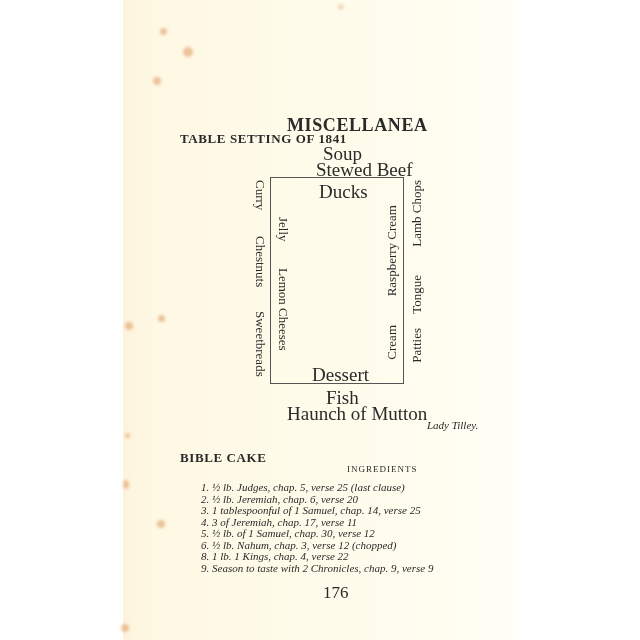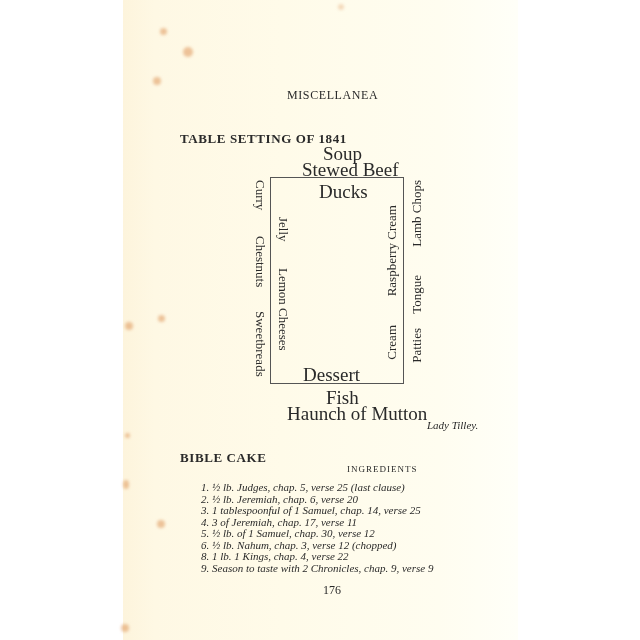--- a/index.html
+++ b/index.html
@@ -8,35 +8,35 @@
       background: #ffffff;
       font-family: "Liberation Serif", "DejaVu Serif", serif;
       color: #2a2a2a;
     }
     .page {
       position: absolute; left: 123px; top: 0; width: 395px; height: 640px;
       background: linear-gradient(90deg, #fdf4dc 0%, #fef8e4 8%, #fffbe9 40%, #fffdf0 80%, #fffff8 100%);
     }
     .stain { position: absolute; border-radius: 50%; background: rgba(222,150,90,0.55); filter: blur(1.5px); }
     .abs { position: absolute; white-space: nowrap; }
-    .title { left: 287px; top: 88px; font-size: 12px; font-weight: normal; letter-spacing: 0.6px; }
+    .title { left: 287px; top: 115px; font-size: 18px; font-weight: bold; letter-spacing: 0.6px; }
     .sub { font-size: 13px; font-weight: bold; letter-spacing: 0.6px; }
     .dish { font-size: 19px; }
     .table-rect {
       position: absolute; left: 270px; top: 177px; width: 134px; height: 207px;
       border: 1.5px solid #555; box-sizing: border-box;
     }
     .vcw { writing-mode: vertical-rl; font-size: 13px; }
     .vccw { writing-mode: vertical-rl; transform: rotate(180deg); font-size: 13px; }
     .small-caps { font-size: 9px; letter-spacing: 1px; margin-left: 38px; }
     .ingredients { position: absolute; left: 201px; top: 482px; font-size: 11px; line-height: 11.5px; }
     .ingredients li { list-style: none; white-space: nowrap; }
     .ingredients ol { margin: 0; padding: 0; font-style: italic; }
     .sig { font-style: italic; font-size: 11px; }
-    .pageno { font-size: 12px; }
+    .pageno { font-size: 17px; }
   </style>
 </head>
 <body>
 
 <div class="page">
   <div class="stain" style="left:37px;top:28px;width:7px;height:7px;"></div>
   <div class="stain" style="left:60px;top:47px;width:10px;height:10px;"></div>
   <div class="stain" style="left:30px;top:77px;width:8px;height:8px;"></div>
   <div class="stain" style="left:2px;top:322px;width:8px;height:8px;"></div>
   <div class="stain" style="left:35px;top:315px;width:7px;height:7px;"></div>
@@ -44,26 +44,26 @@
   <div class="stain" style="left:2px;top:433px;width:5px;height:5px;"></div>
   <div class="stain" style="left:34px;top:520px;width:8px;height:8px;"></div>
   <div class="stain" style="left:-2px;top:624px;width:8px;height:8px;"></div>
   <div class="stain" style="left:215px;top:4px;width:6px;height:6px;opacity:0.6;"></div>
 </div>
 
 <div class="abs title">MISCELLANEA</div>
 <div class="abs sub" style="left:180px;top:131px;">TABLE SETTING OF 1841</div>
 
 <div class="abs dish" style="left:323px;top:143px;">Soup</div>
-<div class="abs dish" style="left:302px;top:159px;">Stewed Beef</div>
+<div class="abs dish" style="left:316px;top:159px;">Stewed Beef</div>
 
 <div class="table-rect"></div>
 
 <div class="abs dish" style="left:319px;top:181px;">Ducks</div>
-<div class="abs dish" style="left:303px;top:364px;">Dessert</div>
+<div class="abs dish" style="left:312px;top:364px;">Dessert</div>
 
 <div class="abs vcw" style="left:252px;top:180px;">Curry</div>
 <div class="abs vcw" style="left:252px;top:236px;">Chestnuts</div>
 <div class="abs vcw" style="left:252px;top:311px;">Sweetbreads</div>
 
 <div class="abs vcw" style="left:275px;top:217px;">Jelly</div>
 <div class="abs vcw" style="left:275px;top:268px;">Lemon Cheeses</div>
 
 <div class="abs vccw" style="left:384px;top:205px;">Raspberry Cream</div>
 <div class="abs vccw" style="left:384px;top:325px;">Cream</div>

